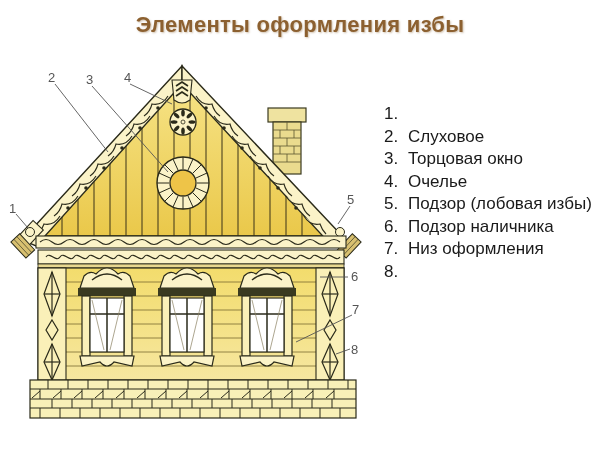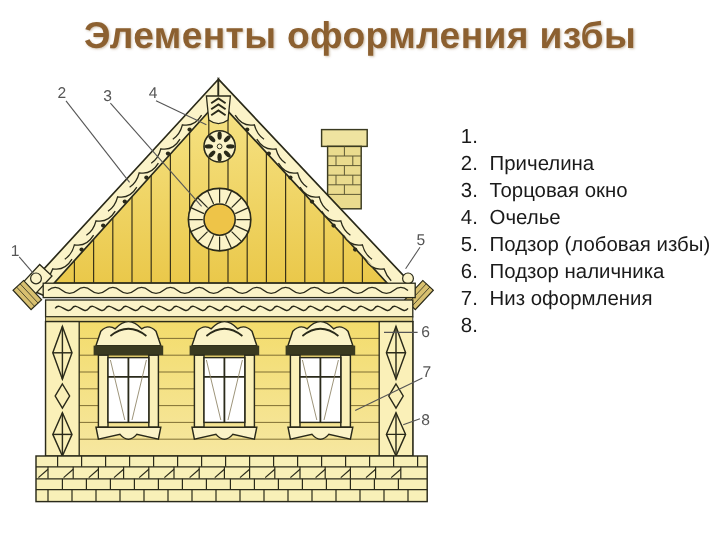--- a/index.html
+++ b/index.html
@@ -2,21 +2,21 @@
 <html><head>
   <meta charset="utf-8">
   <style>
     html, body { margin: 0; padding: 0; }
     body {
       width: 600px; height: 451px; background: #ffffff; position: relative; overflow: hidden;
       font-family: "Liberation Sans", sans-serif;
     }
     .title {
       position: absolute; left: 0; top: 12px; width: 600px; text-align: center;
-      font-family: "Liberation Sans", sans-serif; font-weight: bold; font-size: 31px;
+      font-family: "Liberation Sans", sans-serif; font-weight: bold; font-size: 22px;
       color: #8c6030; text-shadow: 1px 1px 2px rgba(120,80,30,0.35); letter-spacing: 0.3px;
     }
     .illustration { position: absolute; left: 0; top: 60px; width: 372px; height: 391px; }
     .legend {
       position: absolute; left: 384px; top: 103px; width: 214px; margin: 0; padding: 0; list-style: none;
       font-family: "Liberation Sans", sans-serif; font-size: 17px; color: #1a1a1a; line-height: 22.5px;
     }
     .legend li { display: flex; }
     .legend .num { width: 24px; flex: none; }
     .legend .txt { flex: 1; }
@@ -369,21 +369,21 @@
     <text x="351" y="354">8</text>
   </g>
 </svg>
 
 <ol class="legend">
   <li>
       <span class="num">1.</span>
     </li>
   <li>
       <span class="num">2.</span>
-      <span class="txt">Причелина</span>
+      <span class="txt">Слуховое</span>
     </li>
   <li>
       <span class="num">3.</span>
       <span class="txt">Торцовая окно</span>
     </li>
   <li>
       <span class="num">4.</span>
       <span class="txt">Очелье</span>
     </li>
   <li>

